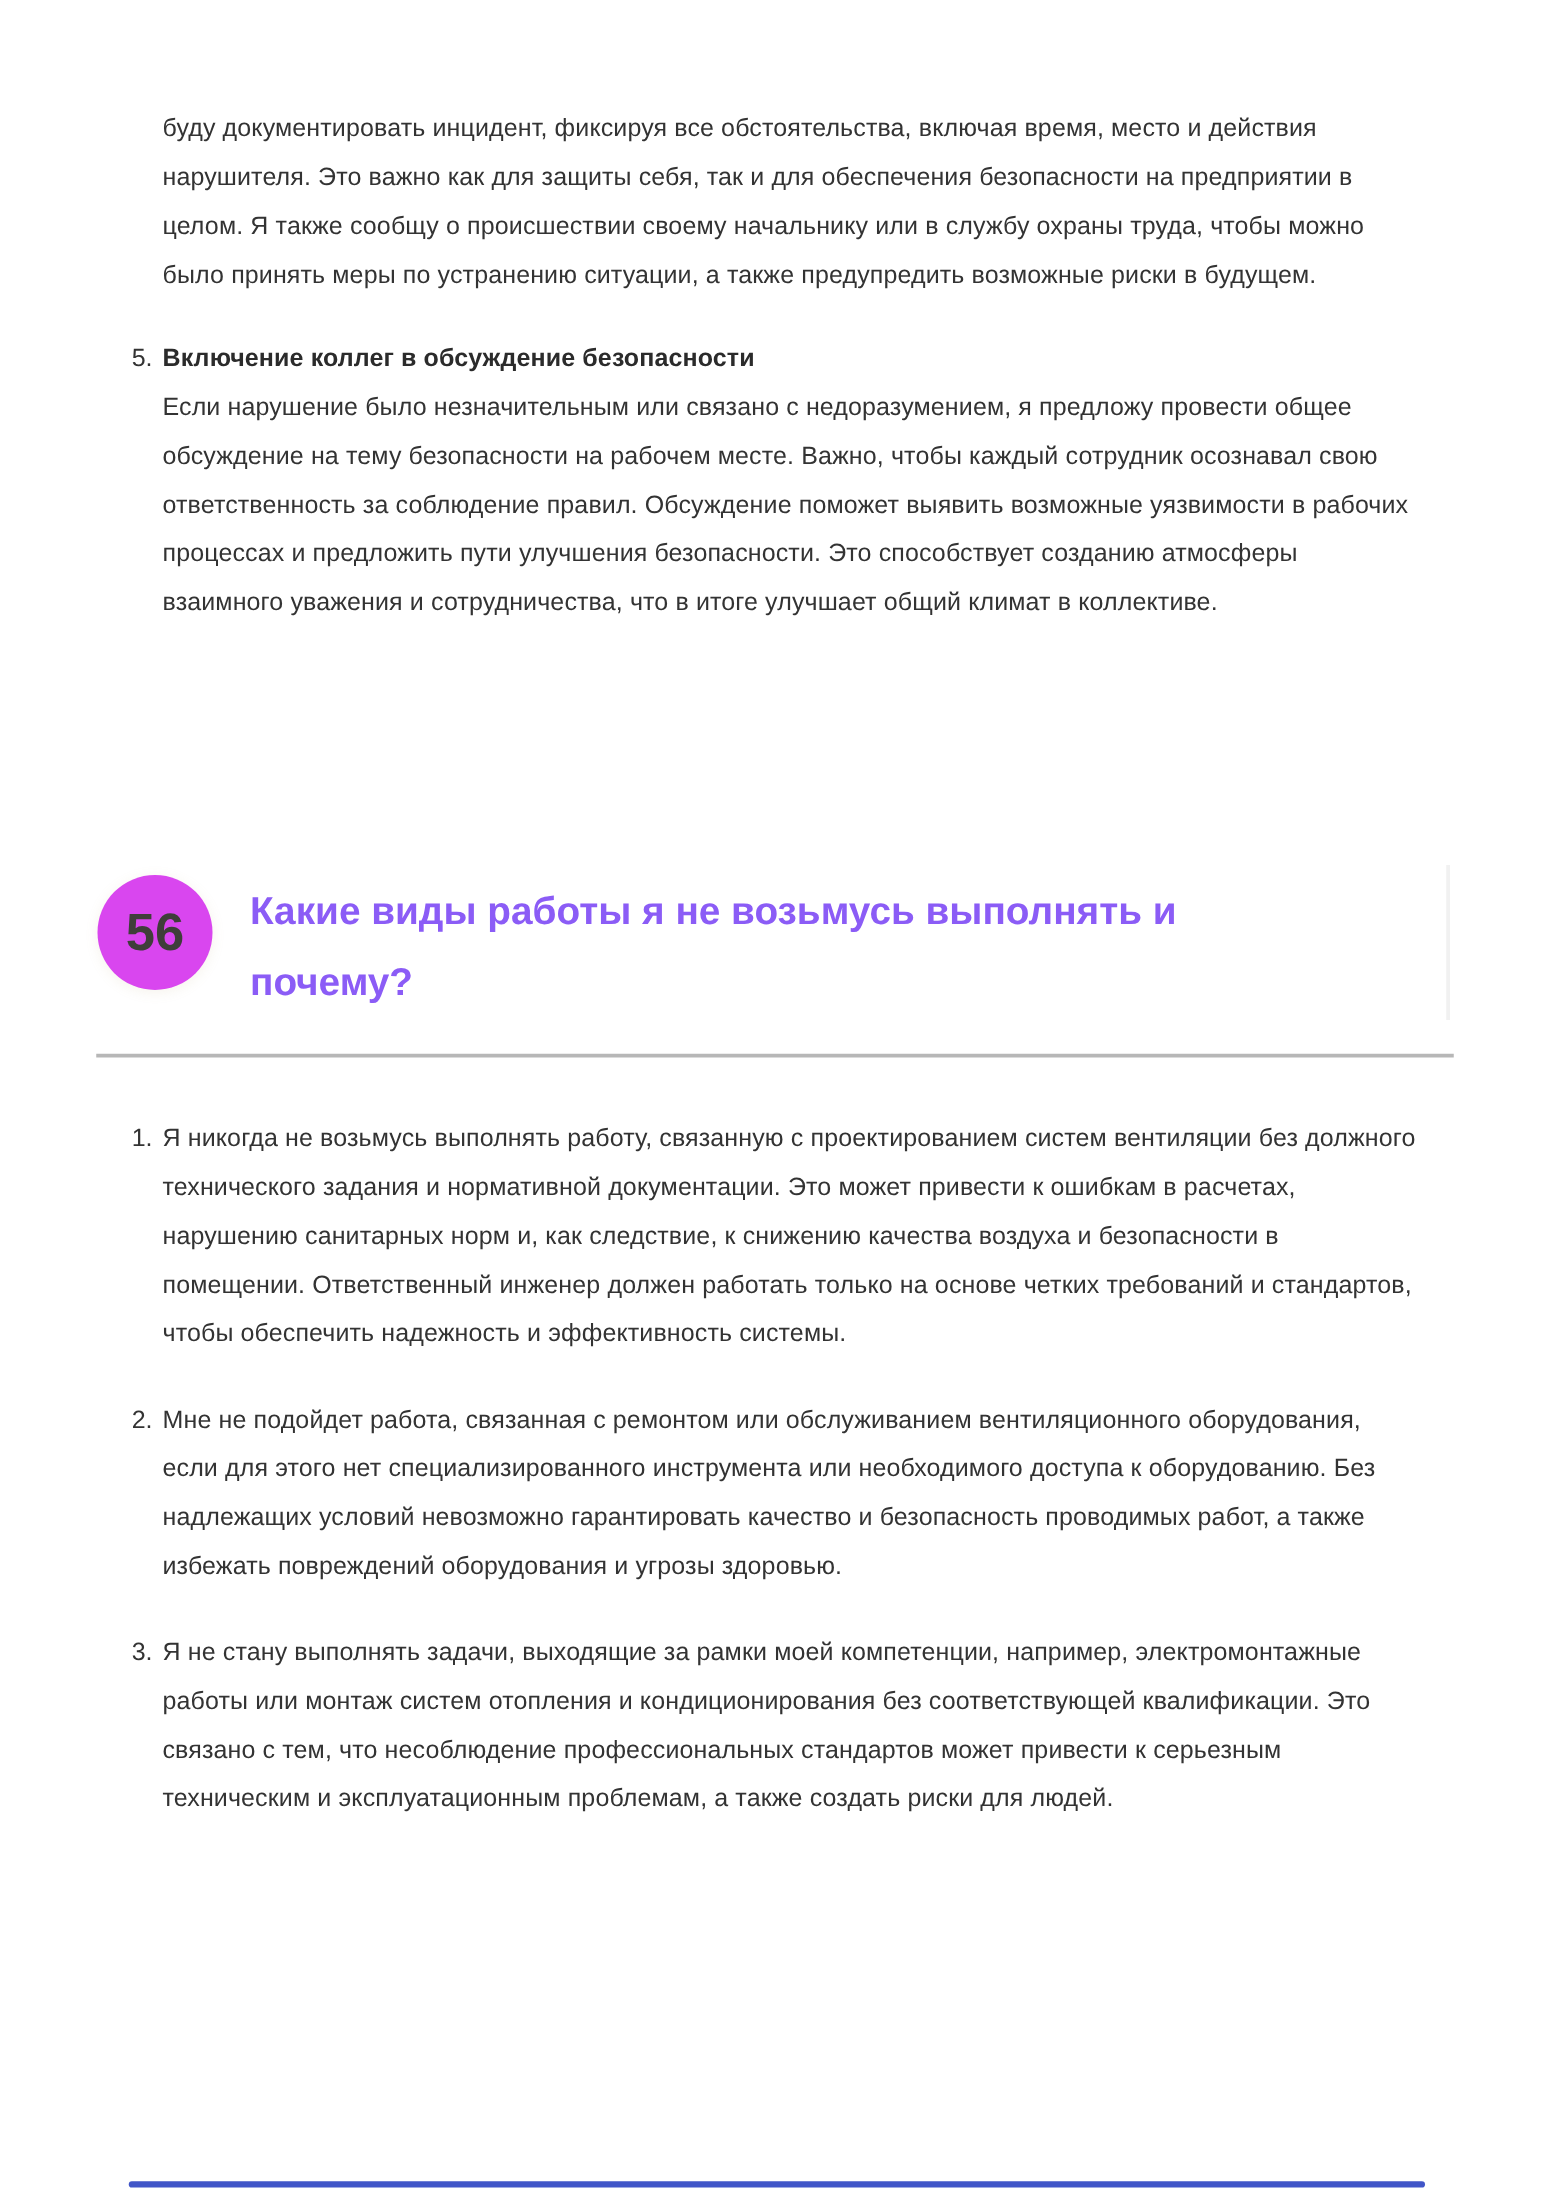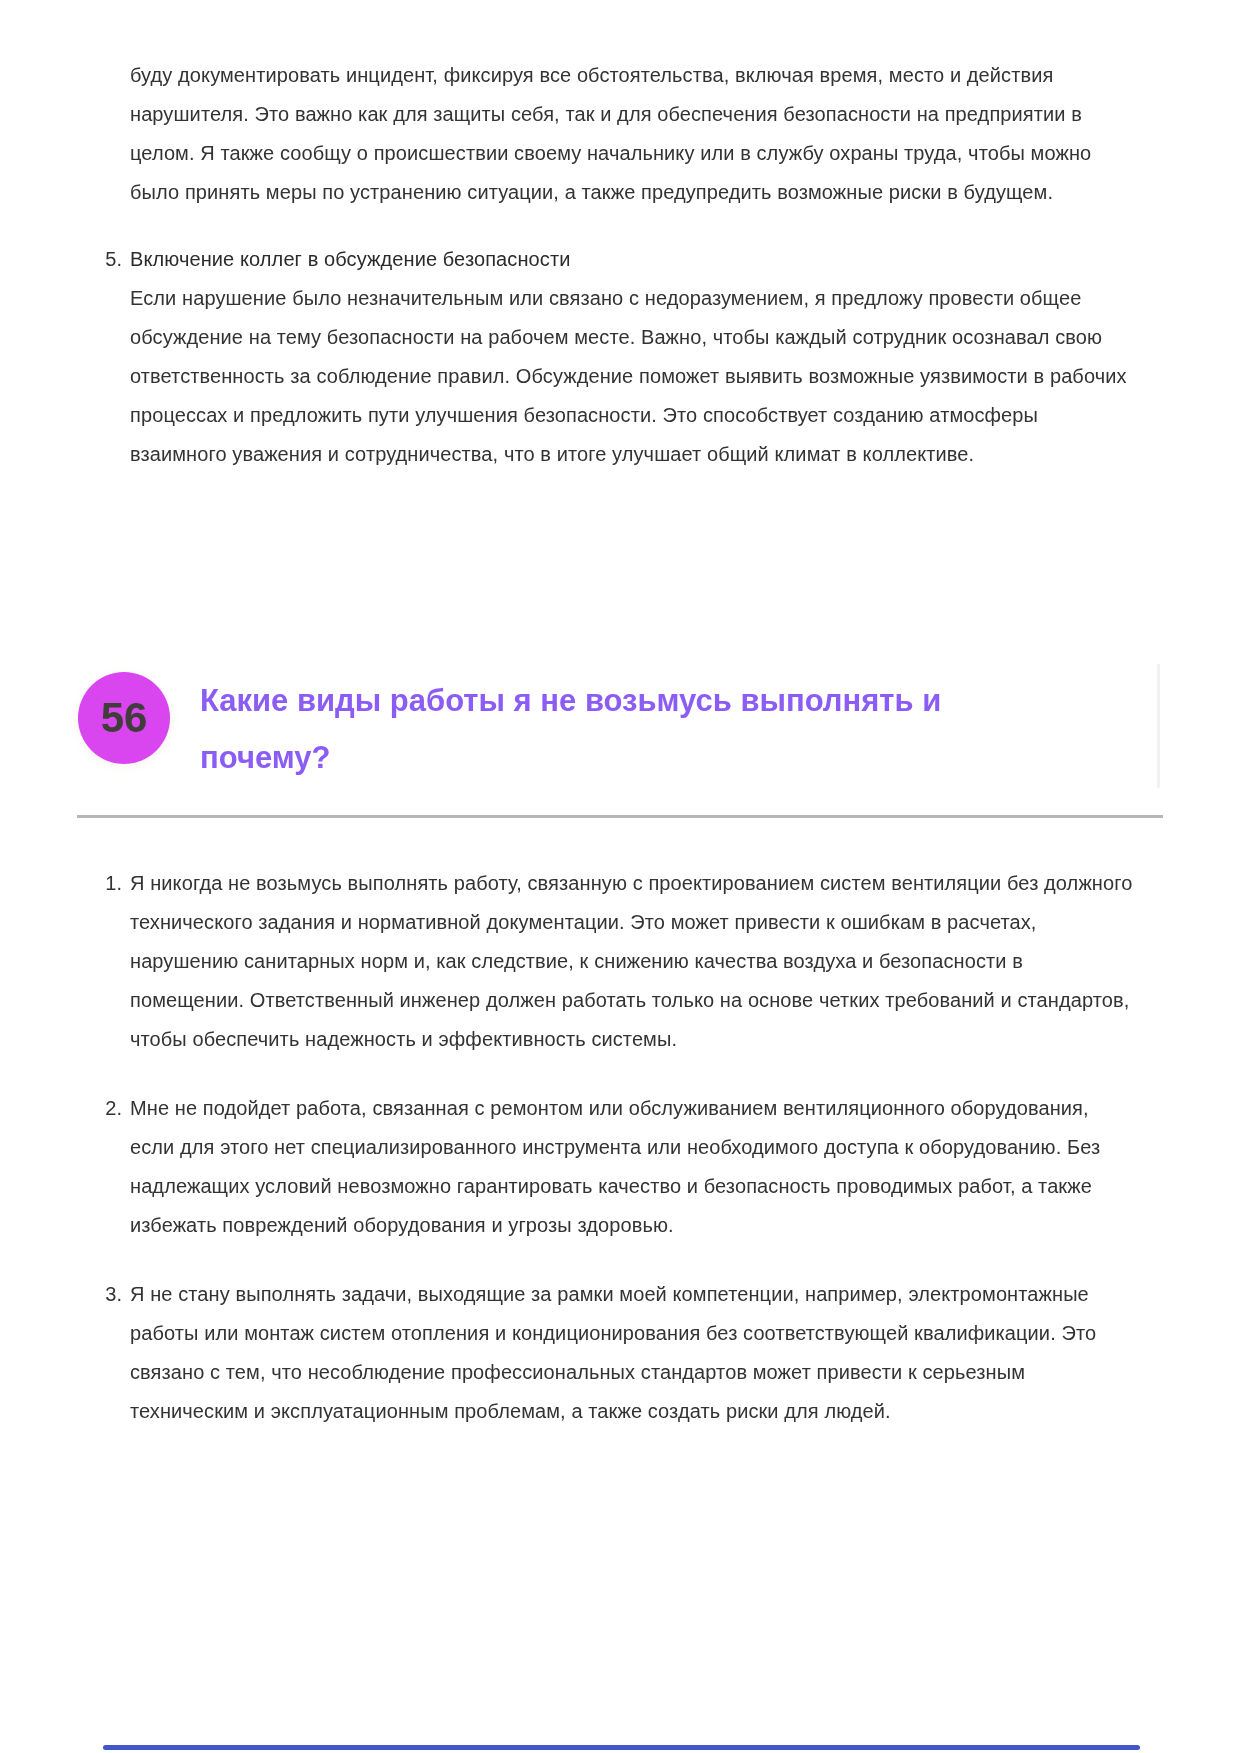--- a/index.html
+++ b/index.html
@@ -10,21 +10,21 @@
   body {
     width: 1239px;
     height: 1753px;
     position: relative;
     overflow: hidden;
     font-family: "Liberation Sans", sans-serif;
     color: #333333;
   }
   .content {
     position: relative;
-    padding: 56px 75px 0 75px;
+    padding: 84px 75px 0 75px;
     box-sizing: border-box;
     width: 1239px;
   }
   
   .para, .list-body {
     font-size: 20px;
     line-height: 39px;
     color: #333333;
     letter-spacing: 0.1px;
   }
@@ -43,21 +43,21 @@
     text-align: right;
     padding-right: 8px;
     font-size: 20px;
     line-height: 39px;
     color: #333333;
   }
   .li-body {
     width: 1008px;
   }
   .li-title {
-    font-weight: normal;
+    font-weight: bold;
     color: #2b2b2b;
   }
   .item5-row { margin-top: 28px; }
   
   .question-block {
     margin-top: 196px;
     display: flex;
     align-items: flex-start;
     position: relative;
   }

